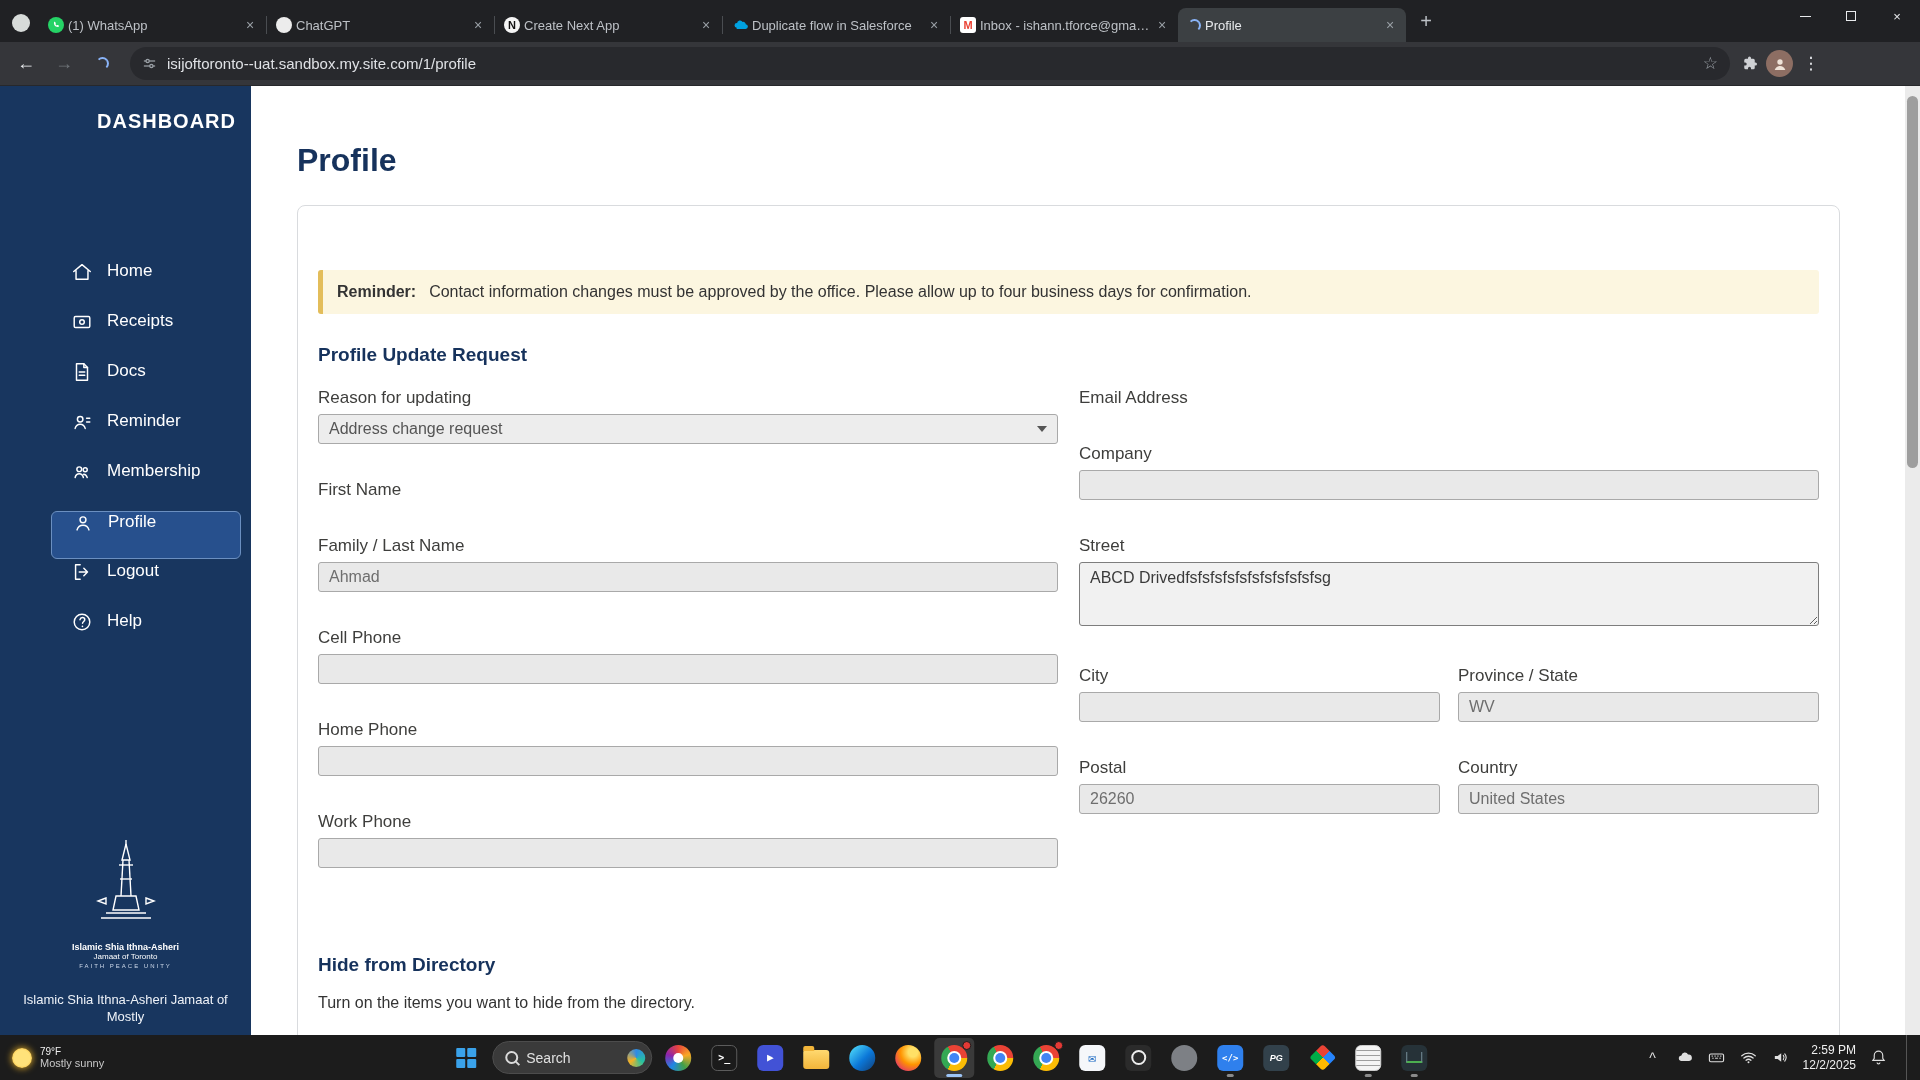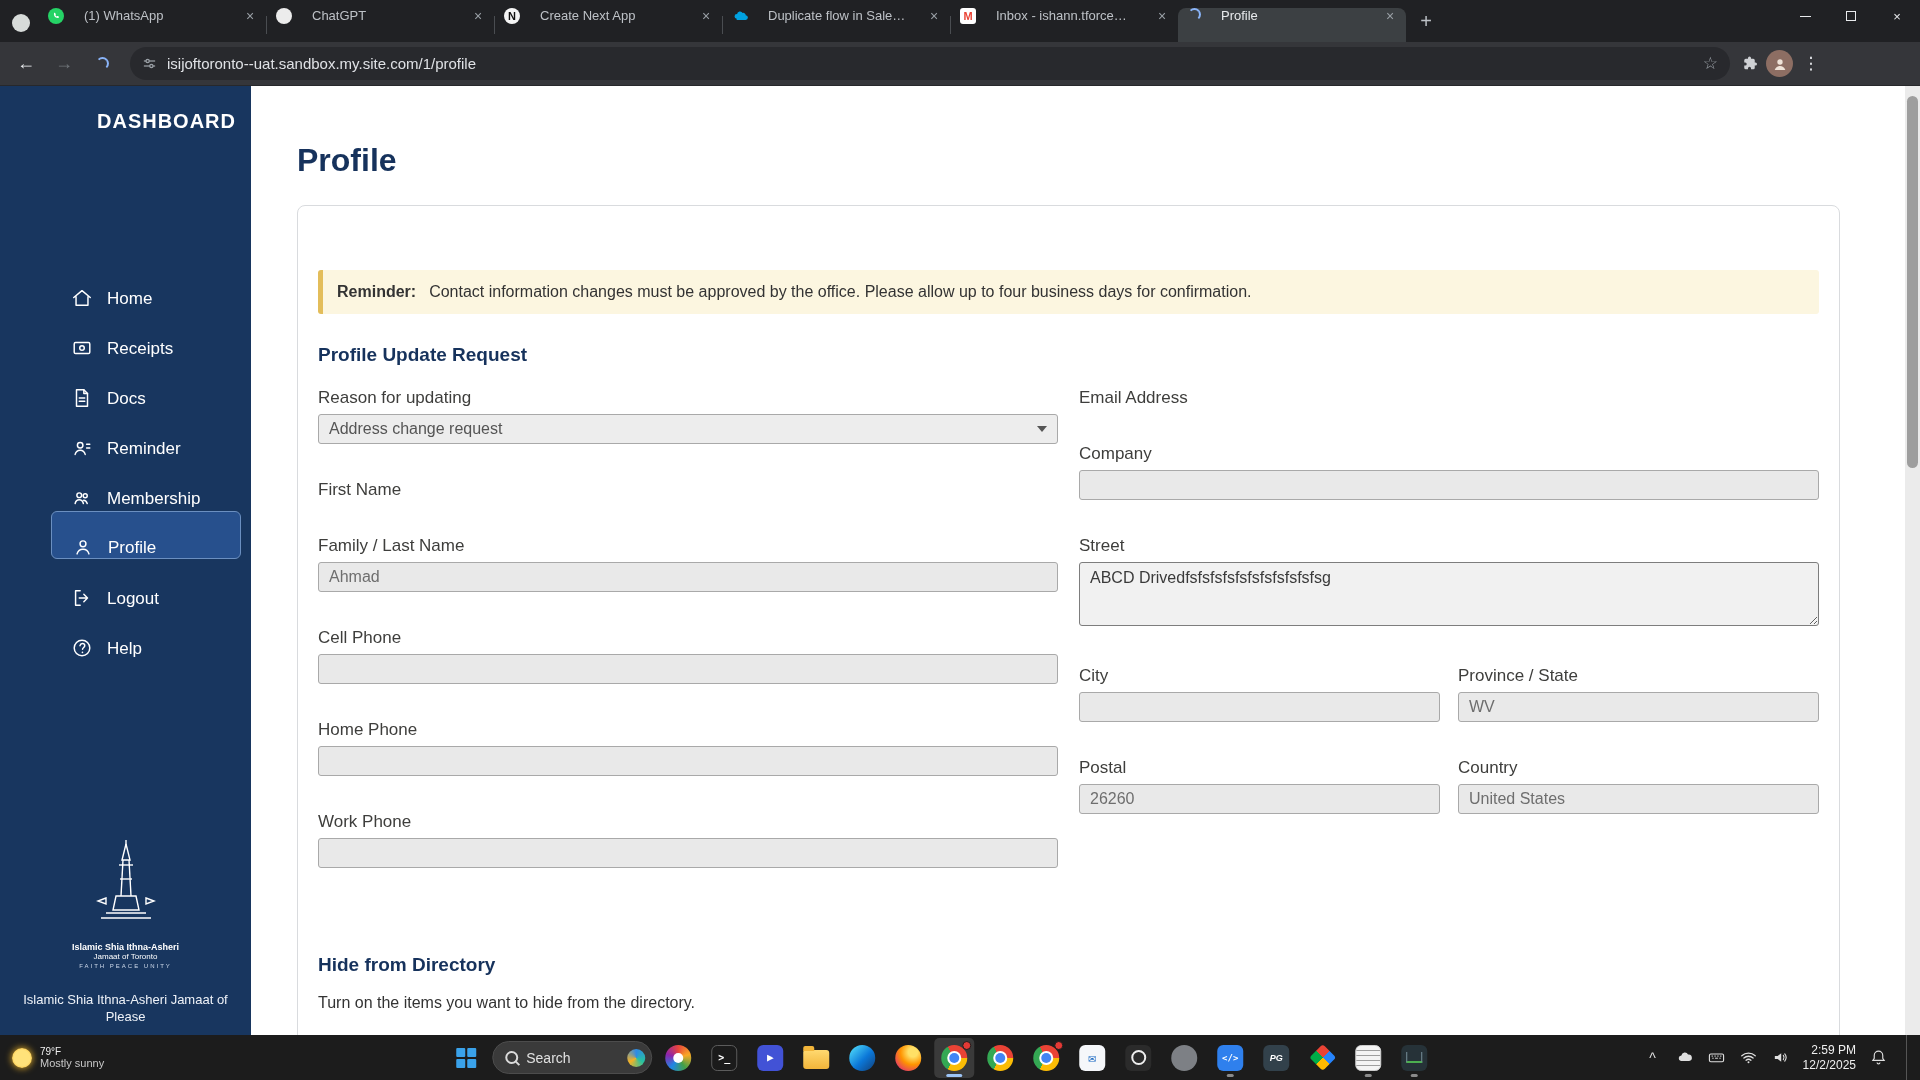--- a/index.html
+++ b/index.html
@@ -5,21 +5,21 @@
   * { margin:0; padding:0; box-sizing:border-box; }
   html,body { width:1920px; height:1080px; overflow:hidden; background:#fff;
     font-family:"Liberation Sans", sans-serif; }
   .screen { position:relative; width:1920px; height:1080px; background:#fff; }
 
   
   .tabstrip { position:absolute; top:0; left:0; width:1920px; height:42px;
     background:#202124; display:flex; align-items:flex-end; }
   .tabsearch { width:18px; height:18px; border-radius:50%; background:#d7dbd9;
     margin:0 8px 10px 12px; }
-  .tab { width:228px; height:34px; display:flex; gap:20px;
+  .tab { width:228px; height:34px; display:flex; align-items:center; gap:4px;
     padding:0 8px 0 10px; color:#bdc1c6; font-size:13px; border-radius:8px 8px 0 0;
     position:relative; }
   .tab + .tab::before { content:""; position:absolute; left:0; top:8px; bottom:8px;
     width:1px; background:#4a4d51; }
   .tab.active { background:#3c4043; color:#e8eaed; }
   .tab.active::before { display:none; }
   .tab-title { flex:1; white-space:nowrap; overflow:hidden; text-overflow:ellipsis; }
   .tab-close { color:#9aa0a6; font-size:14px; width:16px; text-align:center; flex:none; }
   .fav { width:16px; height:16px; flex:none; border-radius:50%;
     display:flex; align-items:center; justify-content:center; }
@@ -54,21 +54,21 @@
   .kebab { color:#e8eaed; font-size:17px; width:24px; text-align:center; }
 
   
   .app { position:absolute; top:86px; left:0; width:1920px; height:949px; background:#fff; }
 
   .sidebar { position:absolute; top:0; left:0; width:251px; height:949px;
     background:#18365f; color:#fff;padding-left:41px; }
   .sb-title { padding:24px 0 0 56px; font-size:20px; font-weight:bold; letter-spacing:1px; }
   .sb-menu { margin-top:128px; }
   .sb-item { height:48px; margin:2px 10px; border-radius:6px; display:flex;
-    align-items:flex-end; gap:14px; padding-left:20px; font-size:17px; }
+    align-items:flex-start; gap:14px; padding-left:20px; font-size:17px; }
   .sb-item.active { background:#27508d; border:1px solid #6b8fc0; }
   .sb-icon { width:22px; height:22px; flex:none; display:flex; align-items:center; justify-content:center; }
   .sb-icon svg { width:22px; height:22px; stroke:#fff; fill:none; stroke-width:1.6;
     stroke-linecap:round; stroke-linejoin:round; }
   .sb-logo { position:absolute; bottom:66px; left:0; width:251px; text-align:center; }
   .sb-logo svg { width:100px; height:100px; stroke:#fff; fill:none; stroke-width:1.4; }
   .sb-logo-l1 { font-size:9px; font-weight:bold; }
   .sb-logo-l2 { font-size:8px; }
   .sb-logo-l3 { font-size:6px; letter-spacing:2px; color:#cdd9ea; margin-top:2px; }
   .sb-caption { position:absolute; bottom:10px; left:0; width:251px; text-align:center;
@@ -368,21 +368,21 @@
             <line x1="25" y1="80" x2="75" y2="80"></line>
           <path d="M30 60l-8 3 8 3z"></path>
             <path d="M70 60l8 3-8 3z"></path>
         </svg>
         <div class="sb-logo-l1">Islamic Shia Ithna-Asheri</div>
         <div class="sb-logo-l2">Jamaat of Toronto</div>
         <div class="sb-logo-l3">FAITH PEACE UNITY</div>
       </div>
       <div class="sb-caption">
         <div>Islamic Shia Ithna-Asheri Jamaat of</div>
-        <div>Please</div>
+        <div>Mostly</div>
       </div>
     </div>
 
     <div class="main">
       <h1 class="page-title">Profile</h1>
 
       <div class="card">
         <div class="reminder">
           <b>Reminder:</b>
           <span>Contact information changes must be approved by the office. Please allow up to four business days for confirmation.</span>

